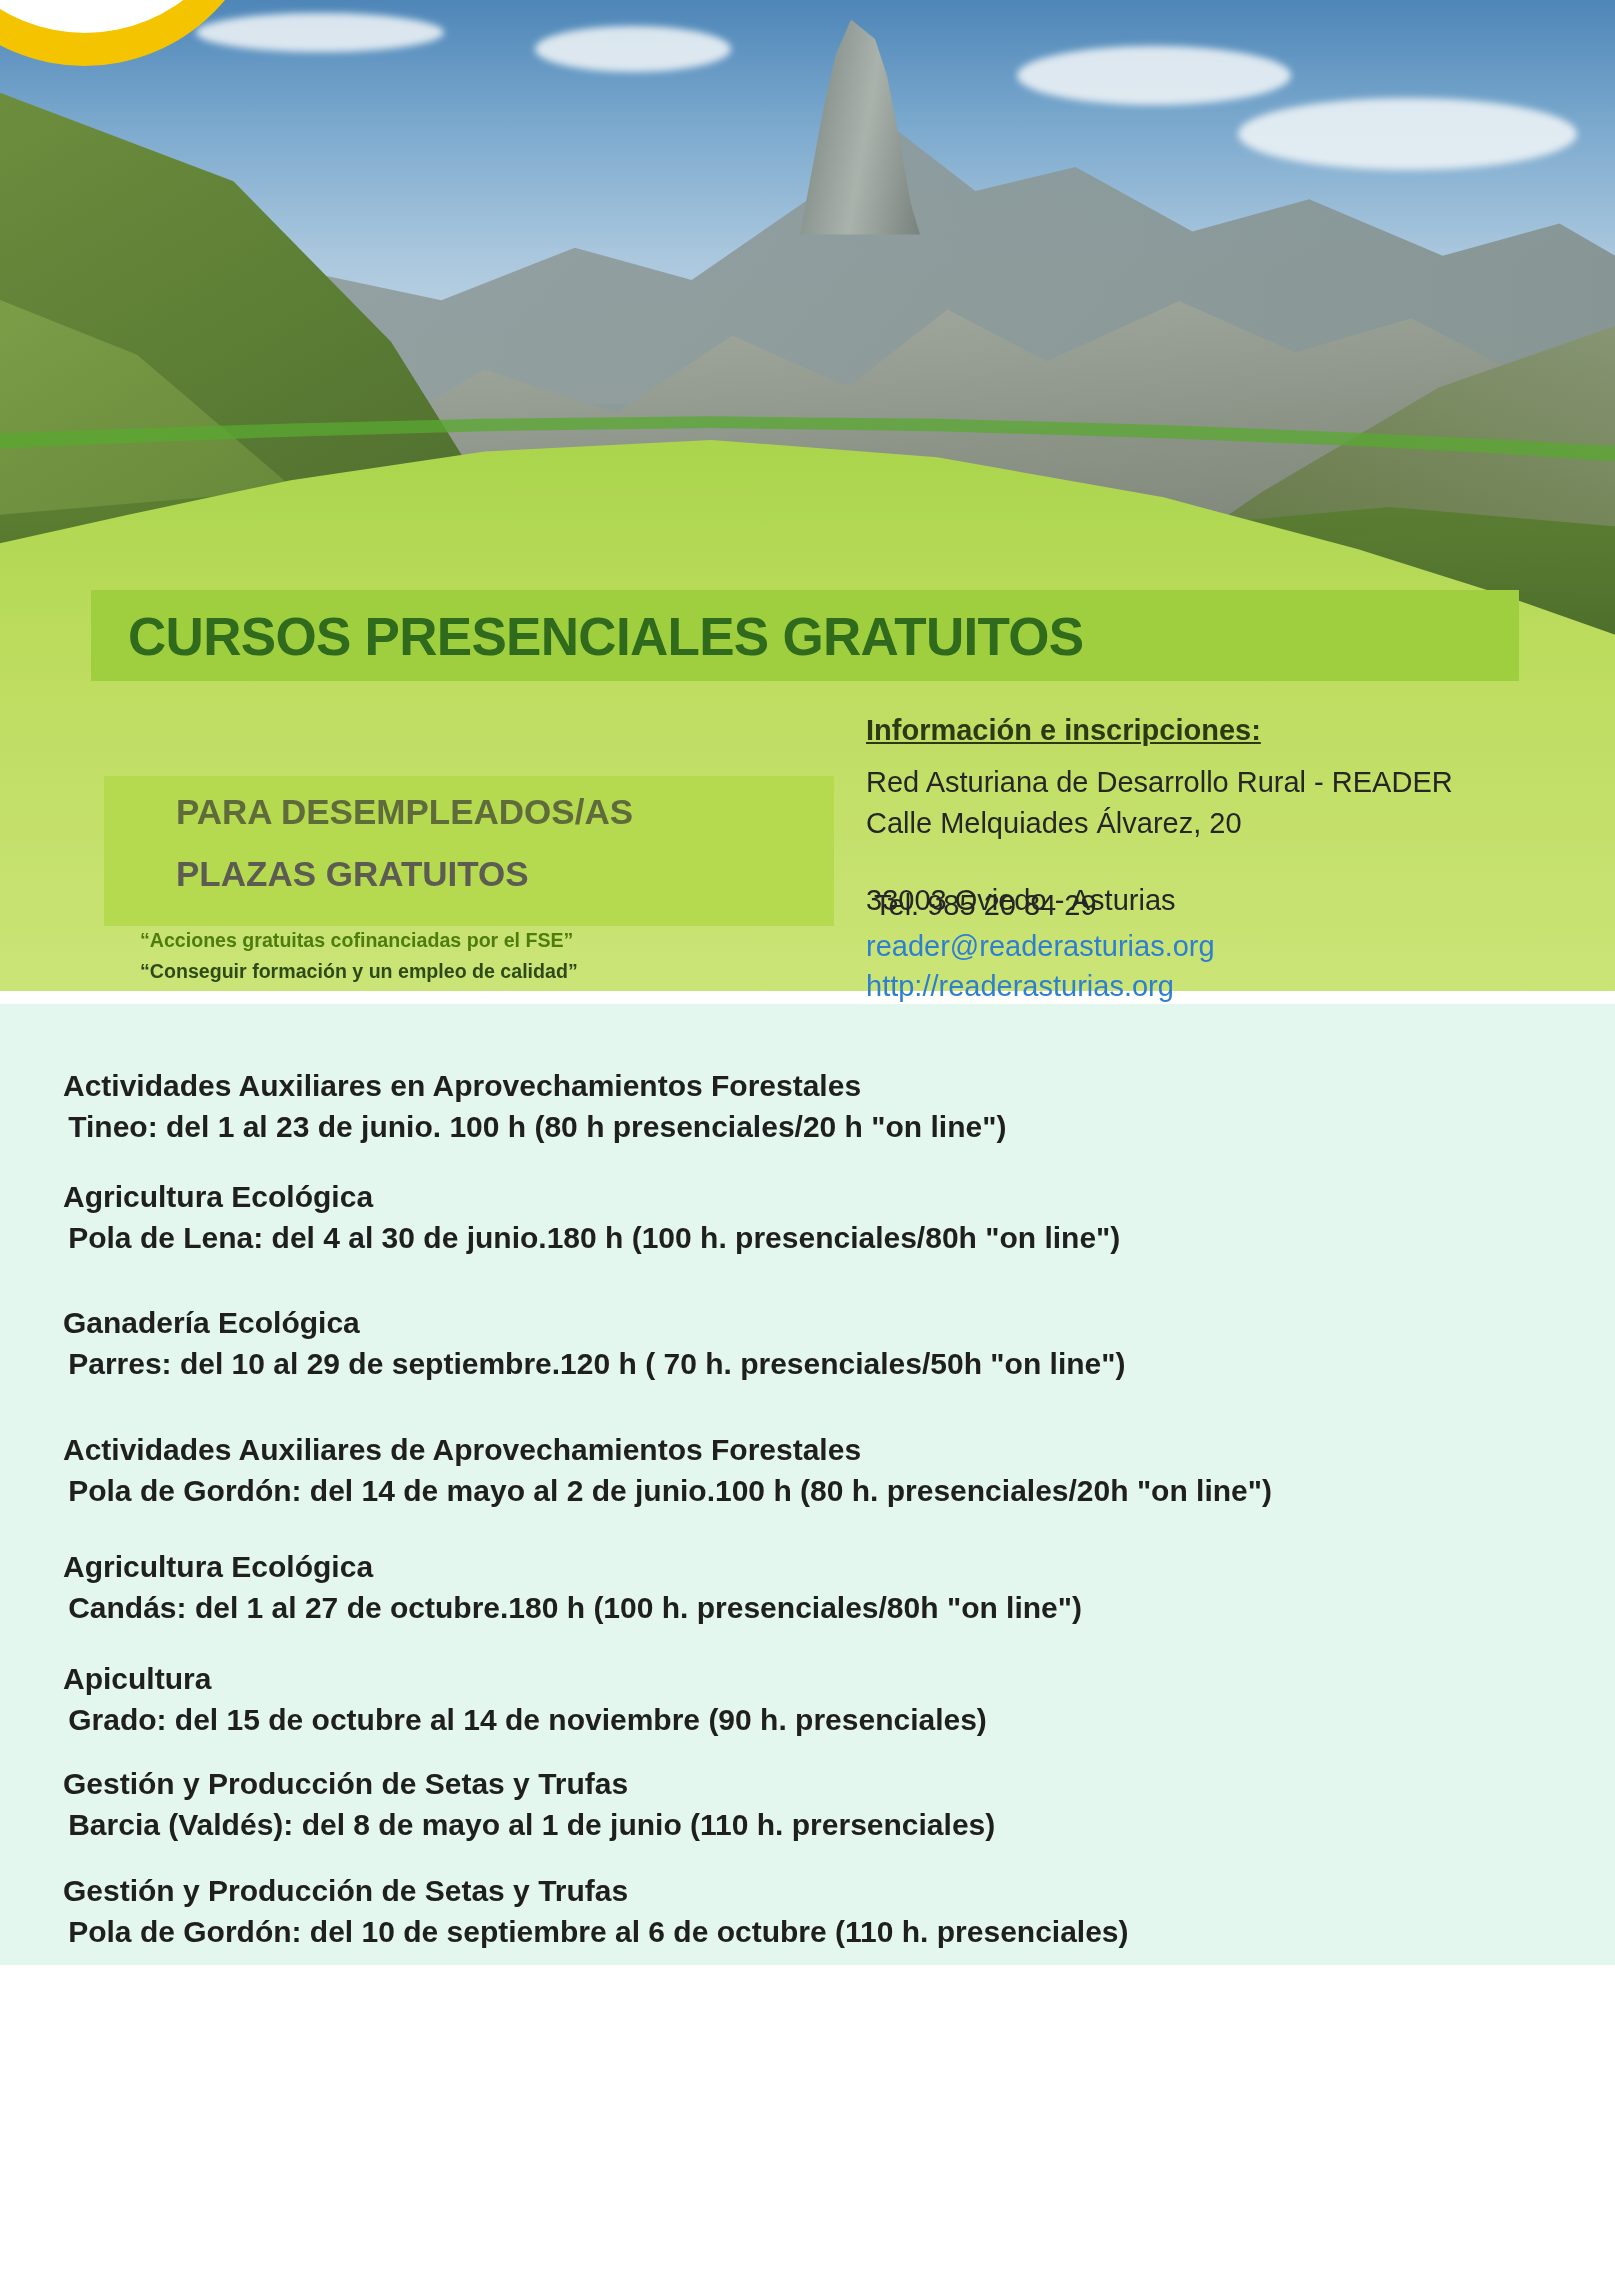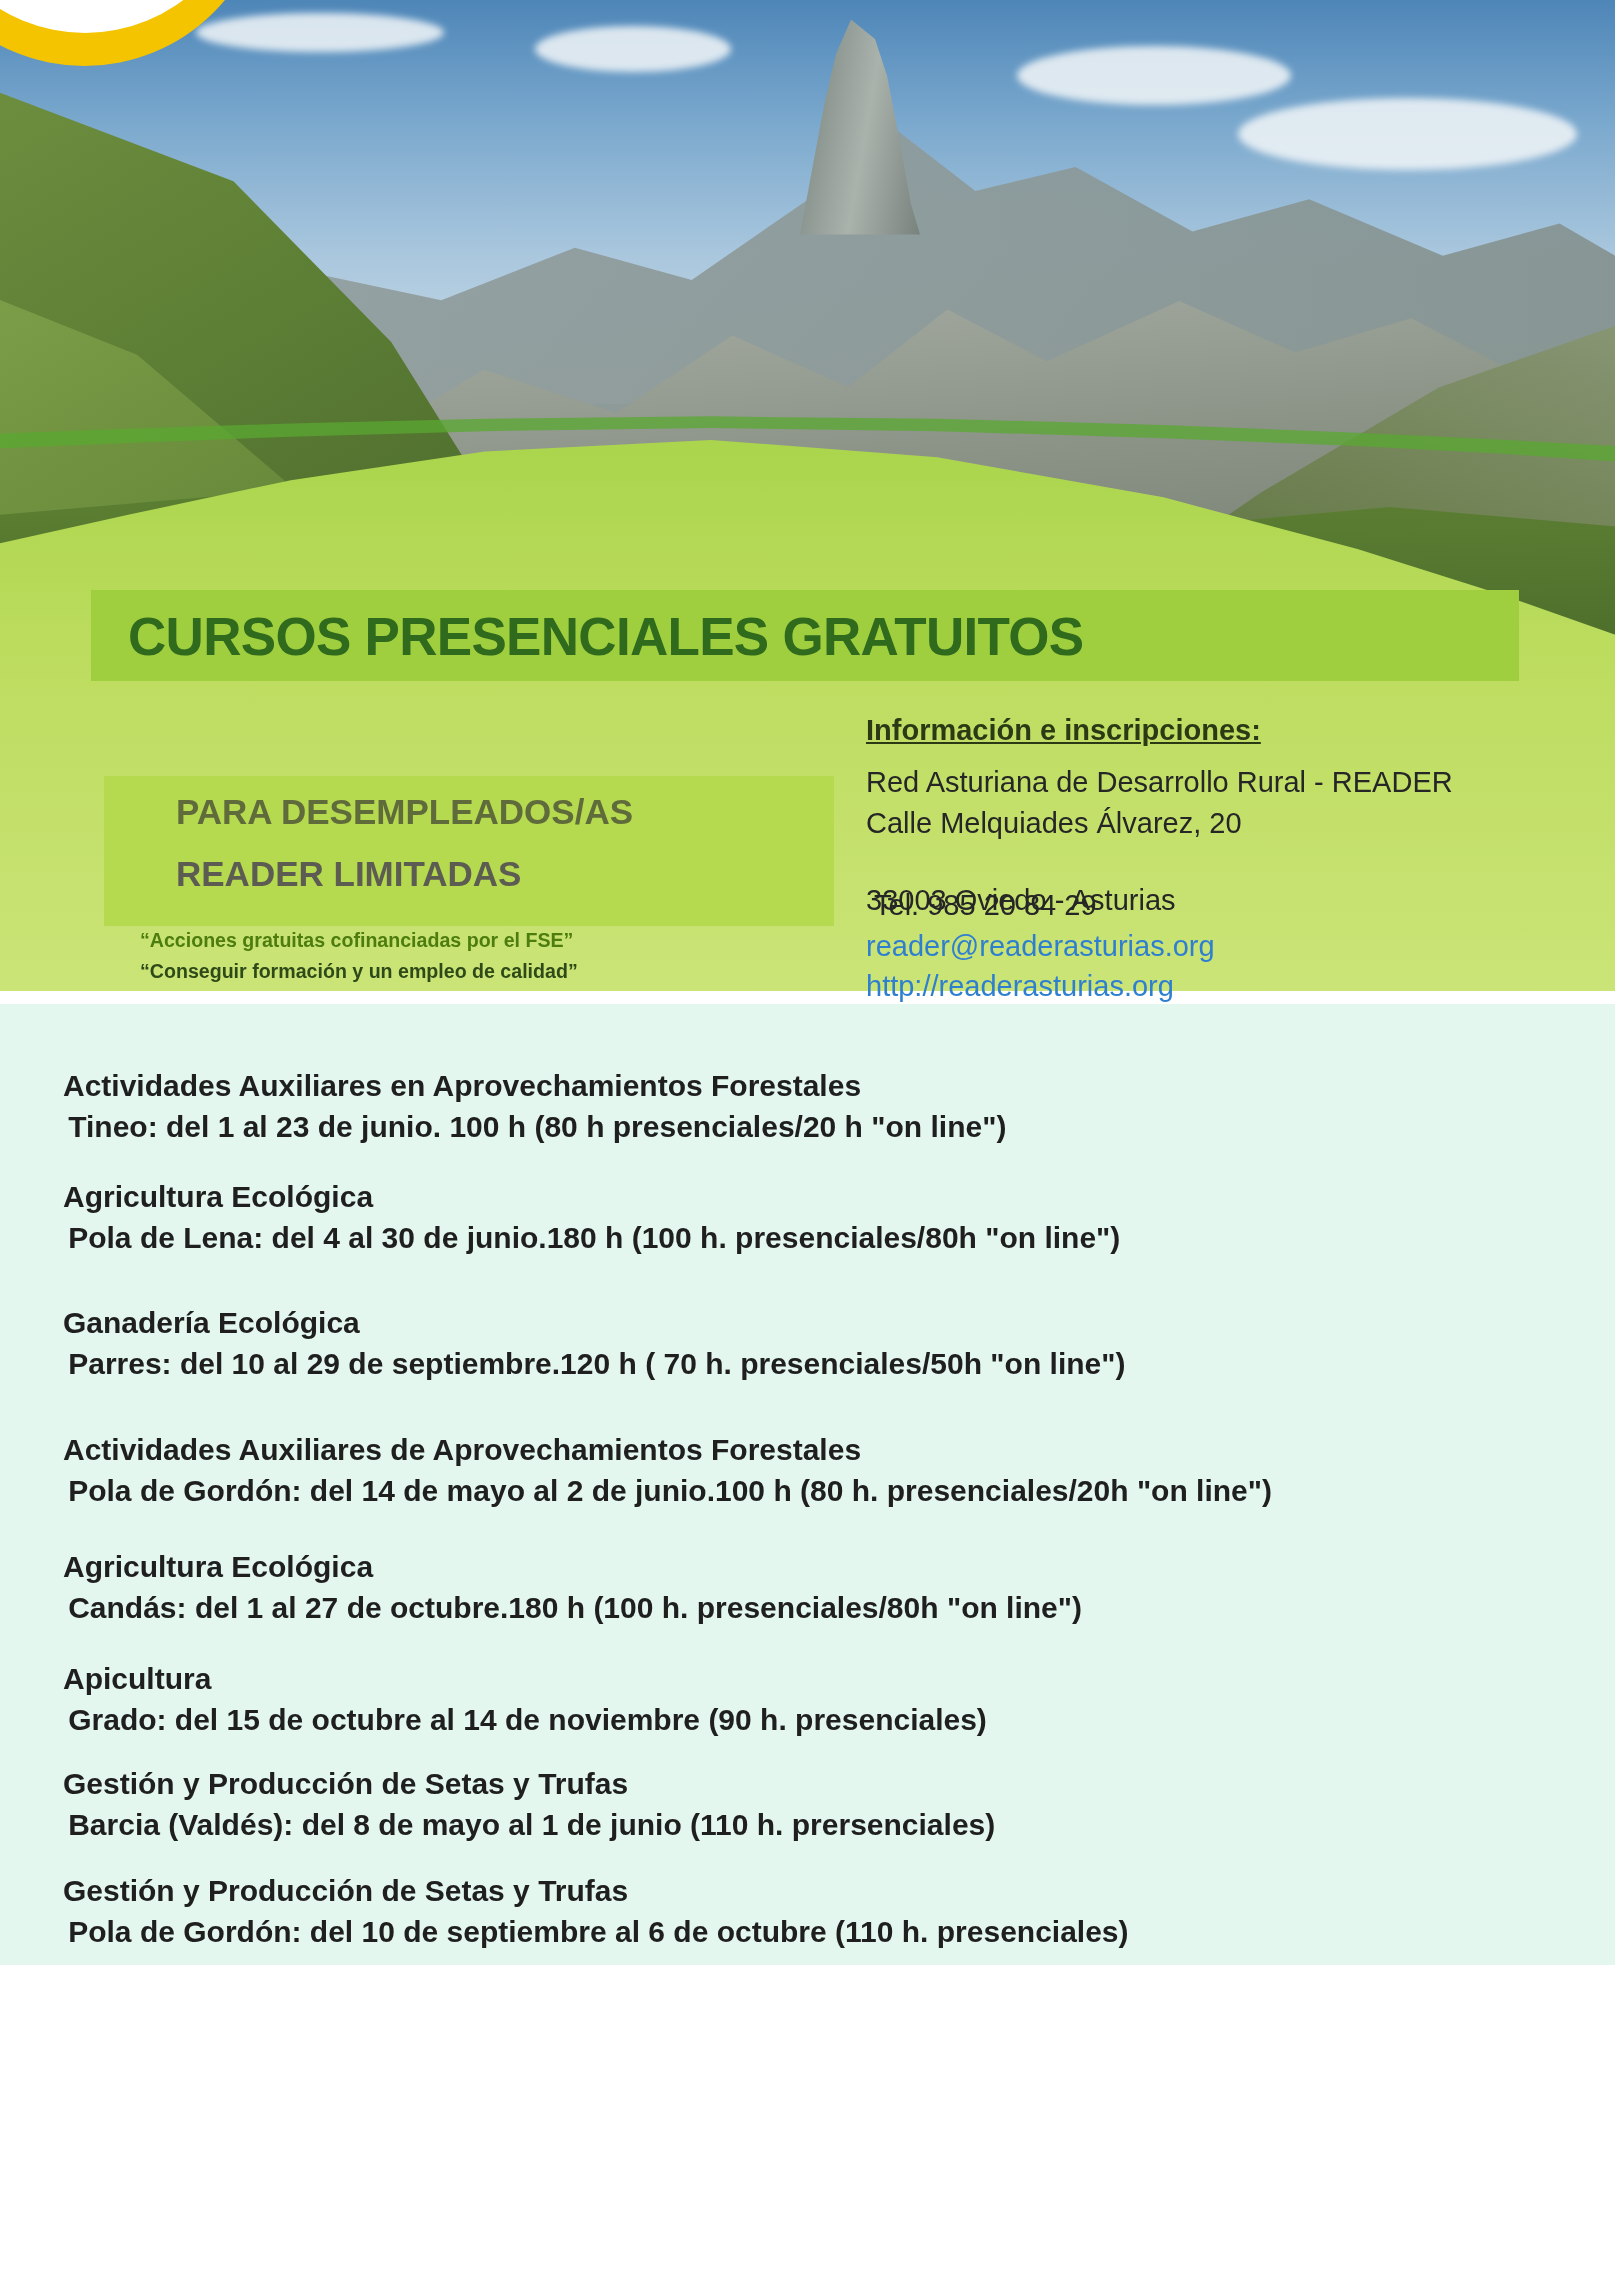--- a/index.html
+++ b/index.html
@@ -221,21 +221,21 @@
 </div>
 
 <div class="wave-accent"></div>
 <div class="wave-panel"></div>
 
 <div class="title-block"></div>
 <div class="title-text">CURSOS PRESENCIALES GRATUITOS</div>
 
 <div class="sub-block"></div>
 <div class="sub1">PARA DESEMPLEADOS/AS</div>
-<div class="sub2">READER LIMITADAS</div>
+<div class="sub2">PLAZAS GRATUITOS</div>
 <div class="quote1">“Acciones gratuitas cofinanciadas por el FSE”</div>
 <div class="quote2">“Conseguir formación y un empleo de calidad”</div>
 
 <div class="contact-title">Información e inscripciones:</div>
 <div class="contact-line c1">Red Asturiana de Desarrollo Rural - READER</div>
 <div class="contact-line c2">Calle Melquiades Álvarez, 20</div>
 <div class="contact-line c3">33003 Oviedo - Asturias</div>
 <div class="contact-line c4">Tel. 985 20 84 29</div>
 <div class="contact-link c5">reader@readerasturias.org</div>
 <div class="contact-link c6">http://readerasturias.org</div>

